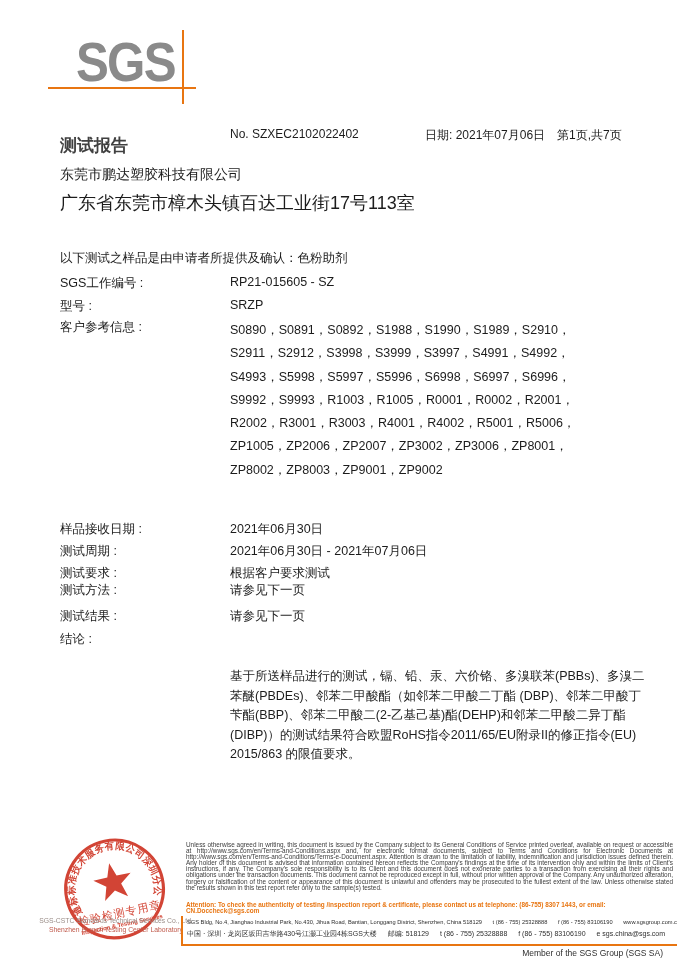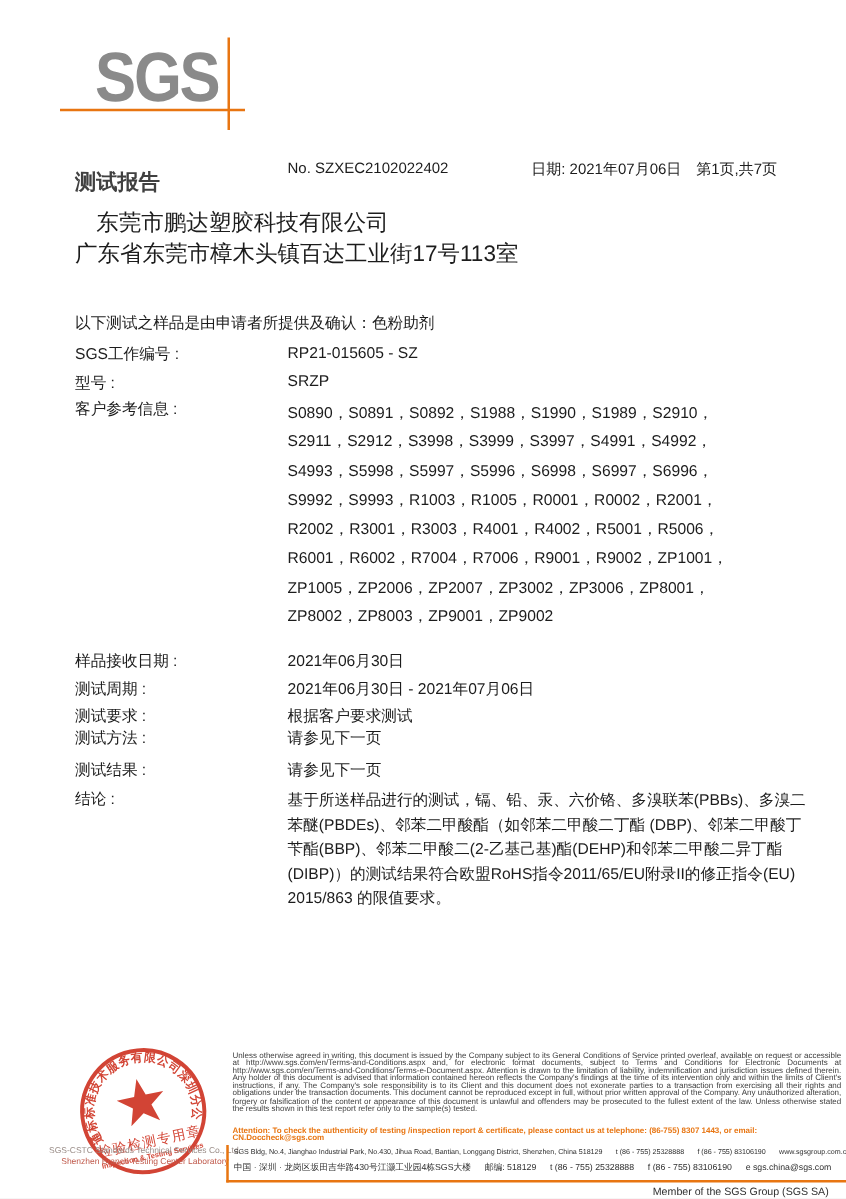--- a/index.html
+++ b/index.html
@@ -18,29 +18,29 @@
     letter-spacing:-2px; transform:scaleX(.88); transform-origin:left top;
     line-height:1;
   }
   .logo-hline{ position:absolute; left:48px; top:87px; width:148px; height:2px; background:#e87511; }
   .logo-vline{ position:absolute; left:182px; top:30px; width:2px; height:74px; background:#e87511; }
   .doc-title{ position:absolute; left:60px; top:134px; font-size:17px; font-weight:bold; color:#404040; }
   .report-no{ position:absolute; left:230px; top:127px; font-size:12px; }
   .report-date{ position:absolute; left:425px; top:127px; font-size:12px; }
   .report-page-info{ position:absolute; left:557px; top:127px; font-size:12px; }
   
-  .applicant-name{ position:absolute; left:77px; top:166px; font-size:18px; }
+  .applicant-name{ position:absolute; left:60px; top:166px; font-size:14px; }
   .applicant-address{ position:absolute; left:60px; top:191px; font-size:18px; }
   .sample-statement{ position:absolute; left:60px; top:250px; font-size:12.5px; }
   
   .row{ position:absolute; left:60px; width:585px; font-size:12.5px; }
   .row .lbl{ position:absolute; left:0; top:0; white-space:nowrap; }
   .row .val{ position:absolute; left:170px; top:0; }
   .row .val-lines div{ line-height:23.3px; white-space:nowrap; }
-  .row .val.wrap{ width:418px; line-height:19.5px; }
+  .row .val.wrap{ width:418px; line-height:19.5px;margin-top:36px; }
   
   .seal{ position:absolute; left:52px; top:836px; width:126px; height:110px;
          transform:rotate(-12deg); opacity:.92; }
   .seal-co1{ position:absolute; left:32px; top:917px; width:168px; text-align:center;
              font-size:6.8px; color:#9a8d88; white-space:nowrap; }
   .seal-co2{ position:absolute; left:32px; top:926px; width:168px; text-align:center;
              font-size:6.8px; color:#c05a4c; white-space:nowrap; }
   .legal{ position:absolute; left:186px; top:842px; width:487px;
           font-size:6.4px; line-height:6.1px; text-align:justify; color:#3c3c3c; }
   .attention{ position:absolute; left:186px; top:902px; width:487px;
@@ -80,21 +80,20 @@
     <span class="val">SRZP</span>
   </div>
   <div class="row" style="top:319px">
     <span class="lbl">客户参考信息 :</span>
     <span class="val val-lines">
         <div>S0890，S0891，S0892，S1988，S1990，S1989，S2910，</div>
         <div>S2911，S2912，S3998，S3999，S3997，S4991，S4992，</div>
         <div>S4993，S5998，S5997，S5996，S6998，S6997，S6996，</div>
         <div>S9992，S9993，R1003，R1005，R0001，R0002，R2001，</div>
         <div>R2002，R3001，R3003，R4001，R4002，R5001，R5006，</div>
-        <div>R6001，R6002，R7004，R7006，R9001，R9002，ZP1001，</div>
         <div>ZP1005，ZP2006，ZP2007，ZP3002，ZP3006，ZP8001，</div>
         <div>ZP8002，ZP8003，ZP9001，ZP9002</div>
       </span>
   </div>
   <div class="row" style="top:521px">
     <span class="lbl">样品接收日期 :</span>
     <span class="val">2021年06月30日</span>
   </div>
   <div class="row" style="top:543px">
     <span class="lbl">测试周期 :</span>

